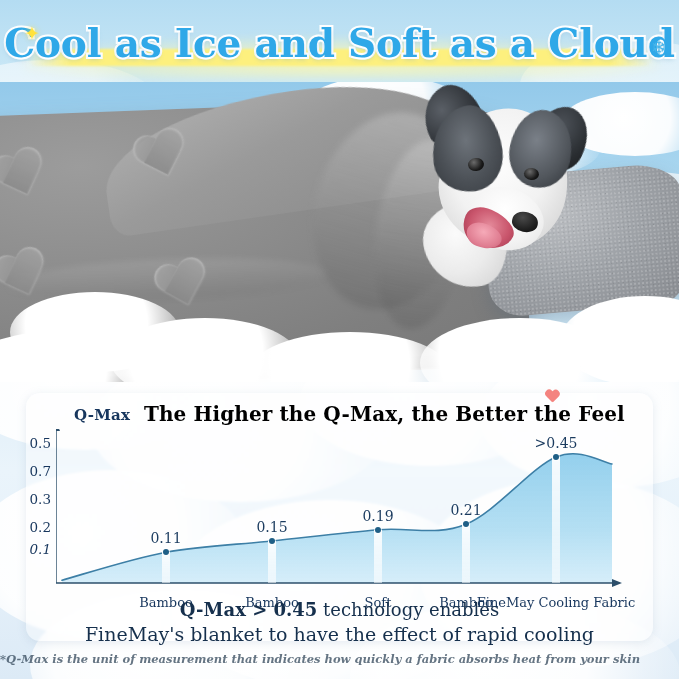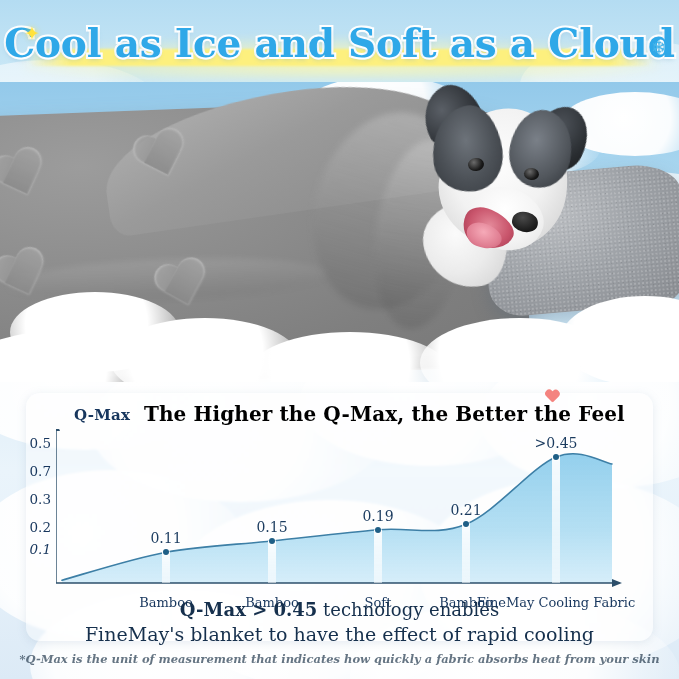--- a/index.html
+++ b/index.html
@@ -253,21 +253,21 @@
   
   .statement{
     position:absolute; left:0; top:205px; width:627px; text-align:center;
     font-family:"DejaVu Serif", serif; color:#16304d; line-height:1.32;
   }
   .statement .l1{ font-size:18px; }
   .statement .l1 b{ font-weight:700; }
   .statement .l2{ font-size:19px; }
 
   .footnote{
-    position:absolute; left:0; top:652px; width:679px; text-align:center;
+    position:absolute; left:0; top:652px; width:679px; text-align:left;
     font-family:"DejaVu Serif", serif; font-style:italic; font-weight:700;
     font-size:11.5px; color:#3a4e60; opacity:.78;
   }
 </style>
 </head>
 <body>
 
 <div id="page">
 
   <div class="sky"></div>

